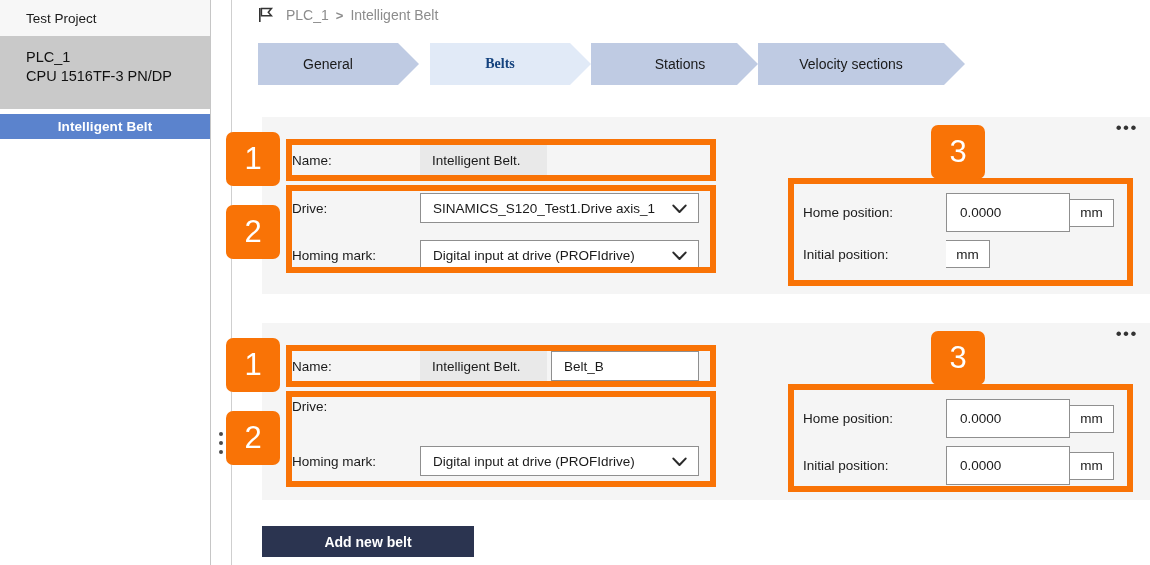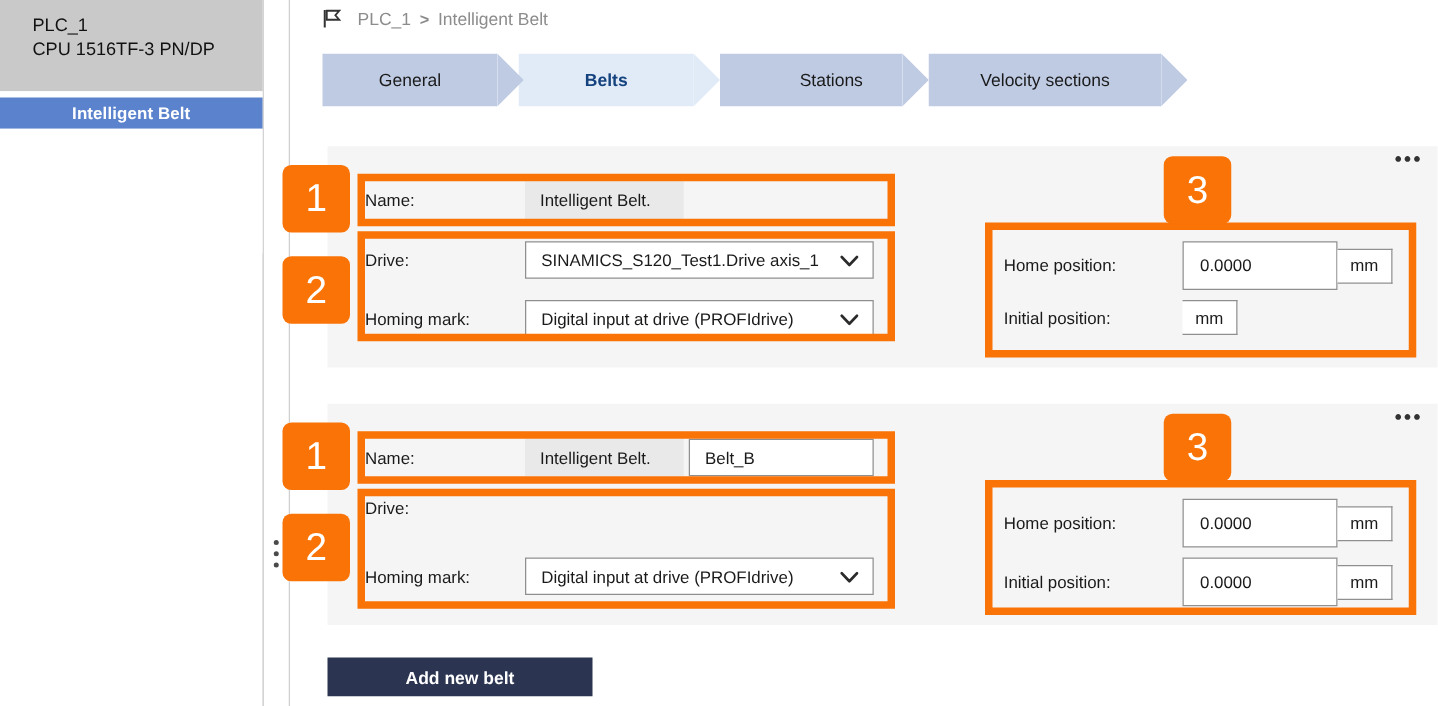--- a/index.html
+++ b/index.html
@@ -93,20 +93,23 @@
   .addbtn{position:absolute;left:262px;top:526px;width:212px;height:31px;
           background:#2b3450;color:#ffffff;display:flex;align-items:center;
           justify-content:center;font-size:14px;font-weight:bold;cursor:pointer;}
 </style>
 </head>
 <body>
 
 <div class="app">
 
   <div class="sidebar">
+    <div class="sb-project">
+      <span>Test Project</span>
+    </div>
     <div class="sb-plc">
       <div>PLC_1</div>
       <div>CPU 1516TF-3 PN/DP</div>
     </div>
     <div class="sb-gap"></div>
     <div class="sb-item">
       <span>Intelligent Belt</span>
     </div>
     <div class="sb-rest"></div>
   </div>
@@ -130,21 +133,21 @@
     <div class="tab t1 inactive">
       <span class="body"></span>
       <span class="arrow">
         <svg width="21" height="42" viewBox="0 0 21 42">
             <path d="M0 0 L21 21 L0 42 Z" fill="#bfcbe3"></path>
           </svg>
       </span>
       <span class="lbl">General</span>
     </div>
 
-    <div class="tab t2 active" style="margin-left:17px;">
+    <div class="tab t2 active" style="margin-left:32px;font-family:Liberation Serif, serif;">
       <span class="body"></span>
       <span class="arrow">
         <svg width="21" height="42" viewBox="0 0 21 42">
             <path d="M0 0 L21 21 L0 42 Z" fill="#e1eaf7"></path>
           </svg>
       </span>
       <span class="lbl">Belts</span>
     </div>
 
     <div class="tab t3 inactive" style="margin-left:21px;padding-left:32px;">

